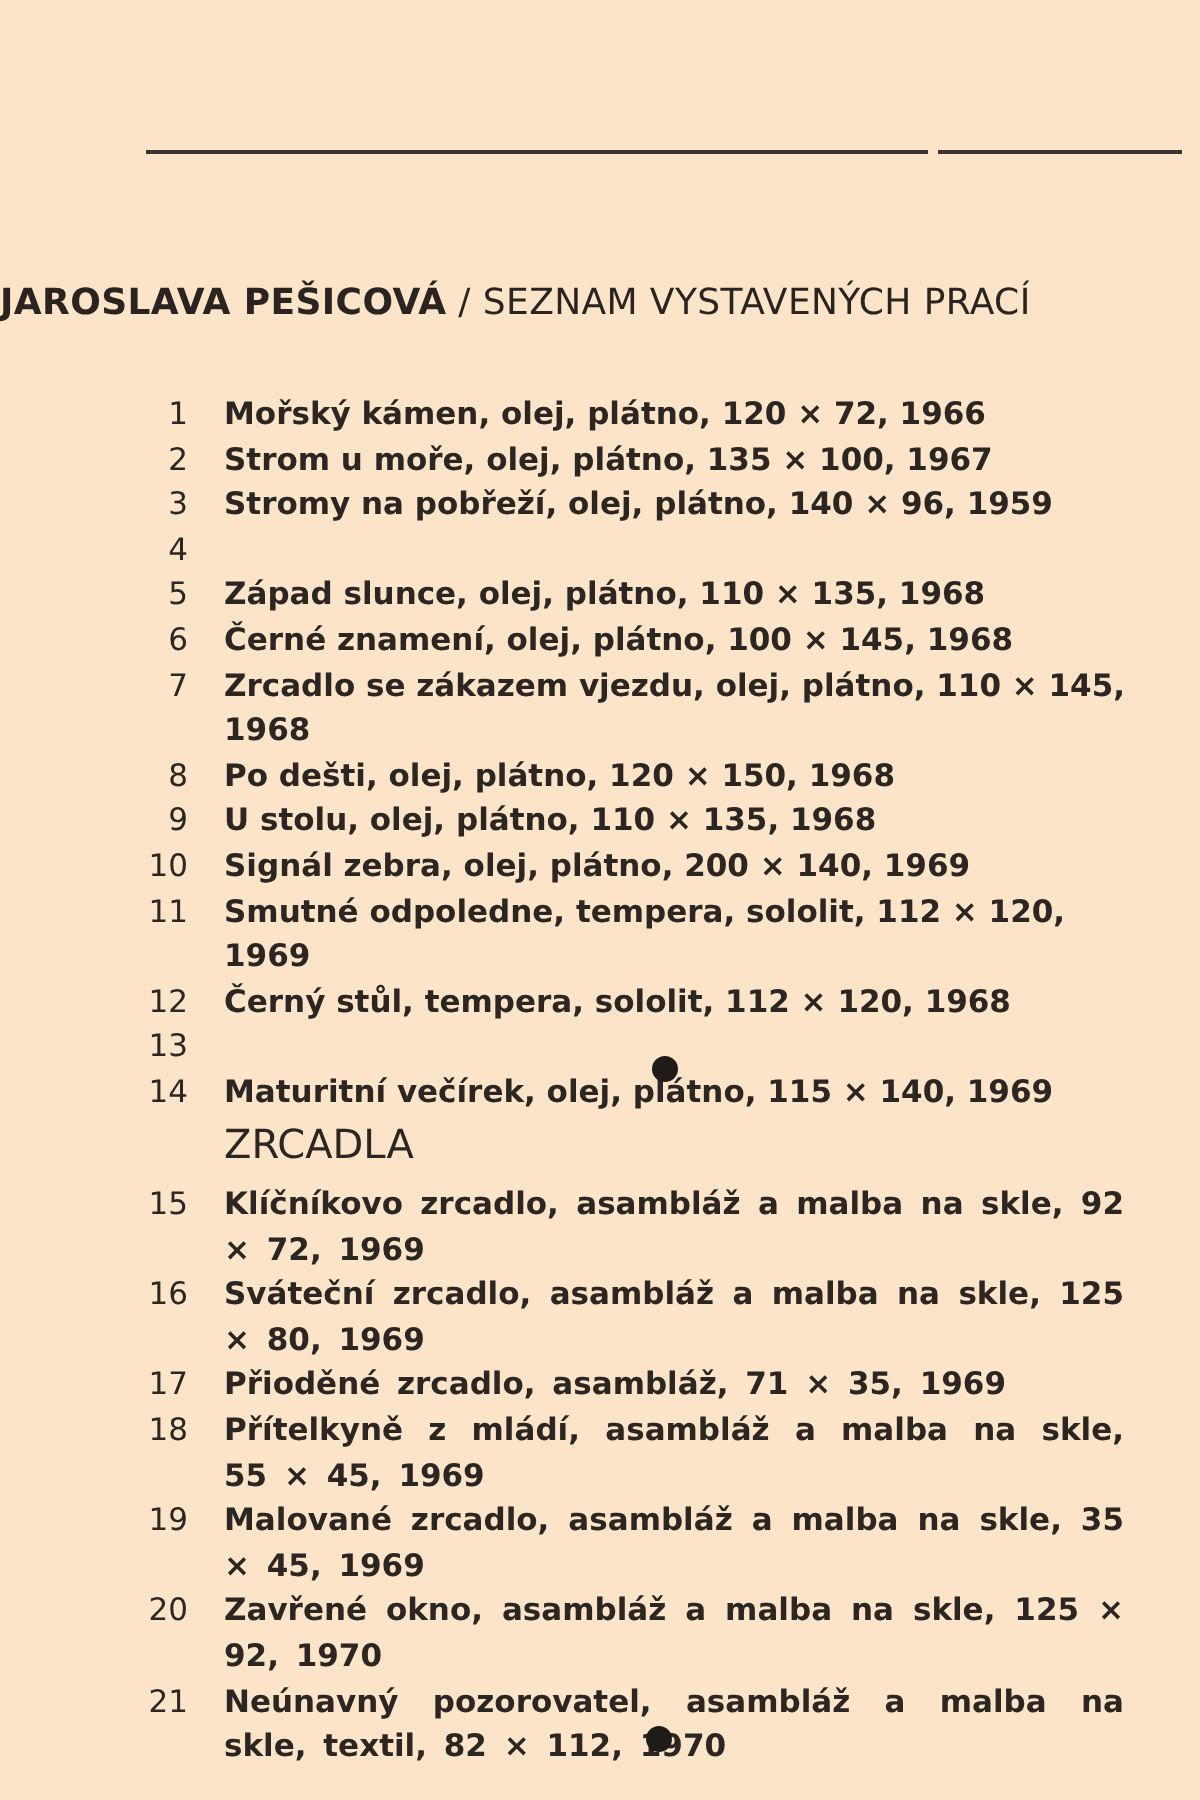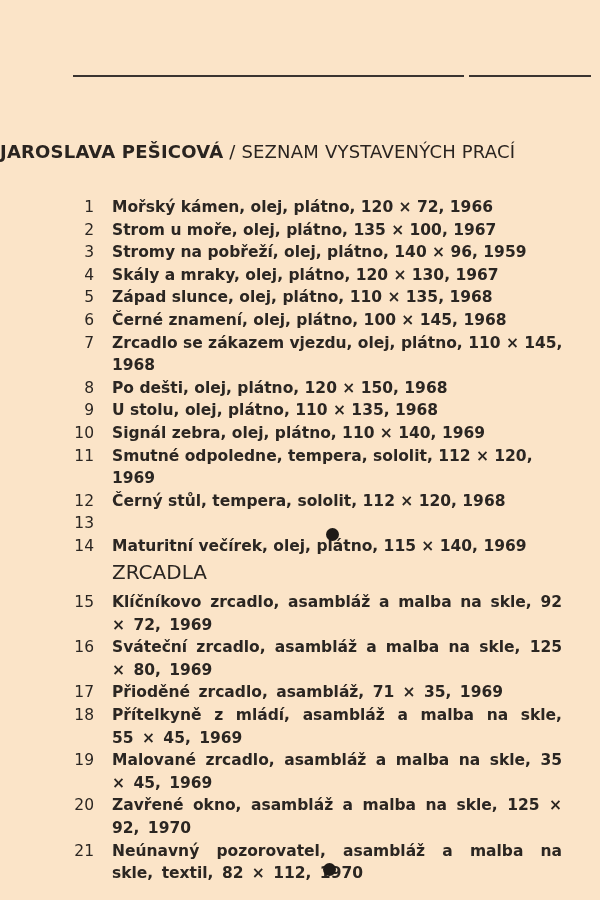--- a/index.html
+++ b/index.html
@@ -45,21 +45,20 @@
   <div class="row">
       <span class="num">2</span>
       <span class="txt">Strom u moře, olej, plátno, 135 × 100, 1967</span>
     </div>
   <div class="row">
       <span class="num">3</span>
       <span class="txt">Stromy na pobřeží, olej, plátno, 140 × 96, 1959</span>
     </div>
   <div class="row">
       <span class="num">4</span>
-      <span class="txt">Skály a mraky, olej, plátno, 120 × 130, 1967</span>
     </div>
   <div class="row">
       <span class="num">5</span>
       <span class="txt">Západ slunce, olej, plátno, 110 × 135, 1968</span>
     </div>
   <div class="row">
       <span class="num">6</span>
       <span class="txt">Černé znamení, olej, plátno, 100 × 145, 1968</span>
     </div>
   <div class="row">
@@ -69,21 +68,21 @@
   <div class="row">
       <span class="num">8</span>
       <span class="txt">Po dešti, olej, plátno, 120 × 150, 1968</span>
     </div>
   <div class="row">
       <span class="num">9</span>
       <span class="txt">U stolu, olej, plátno, 110 × 135, 1968</span>
     </div>
   <div class="row">
       <span class="num">10</span>
-      <span class="txt">Signál zebra, olej, plátno, 110 × 140, 1969</span>
+      <span class="txt">Signál zebra, olej, plátno, 200 × 140, 1969</span>
     </div>
   <div class="row">
       <span class="num">11</span>
       <span class="txt" style="width:460px">Smutné odpoledne, tempera, sololit, 112 × 120, 1969</span>
     </div>
   <div class="row">
       <span class="num">12</span>
       <span class="txt">Černý stůl, tempera, sololit, 112 × 120, 1968</span>
     </div>
   <div class="row">

